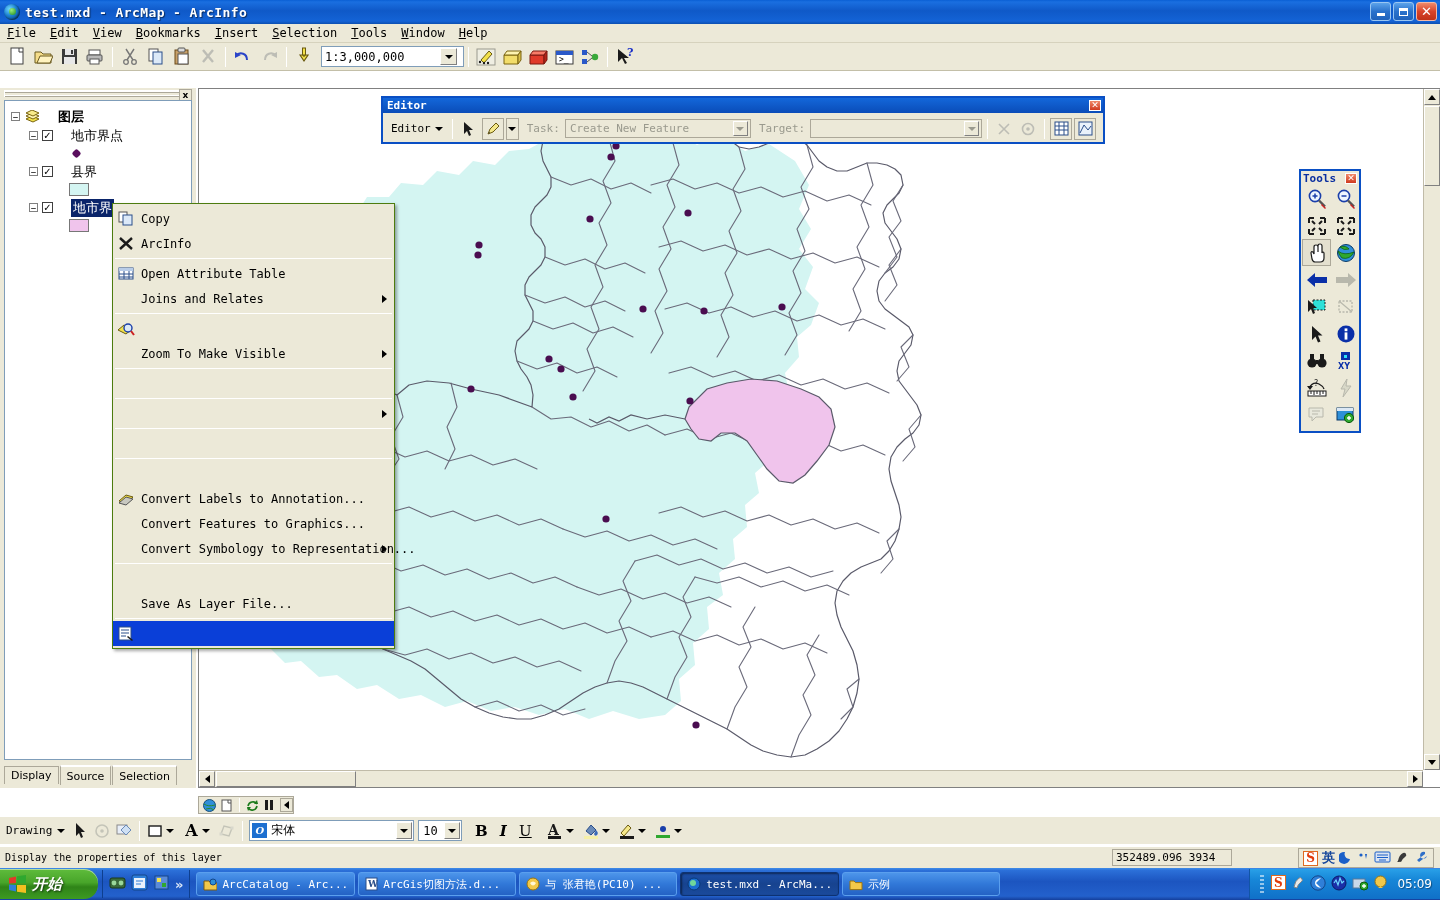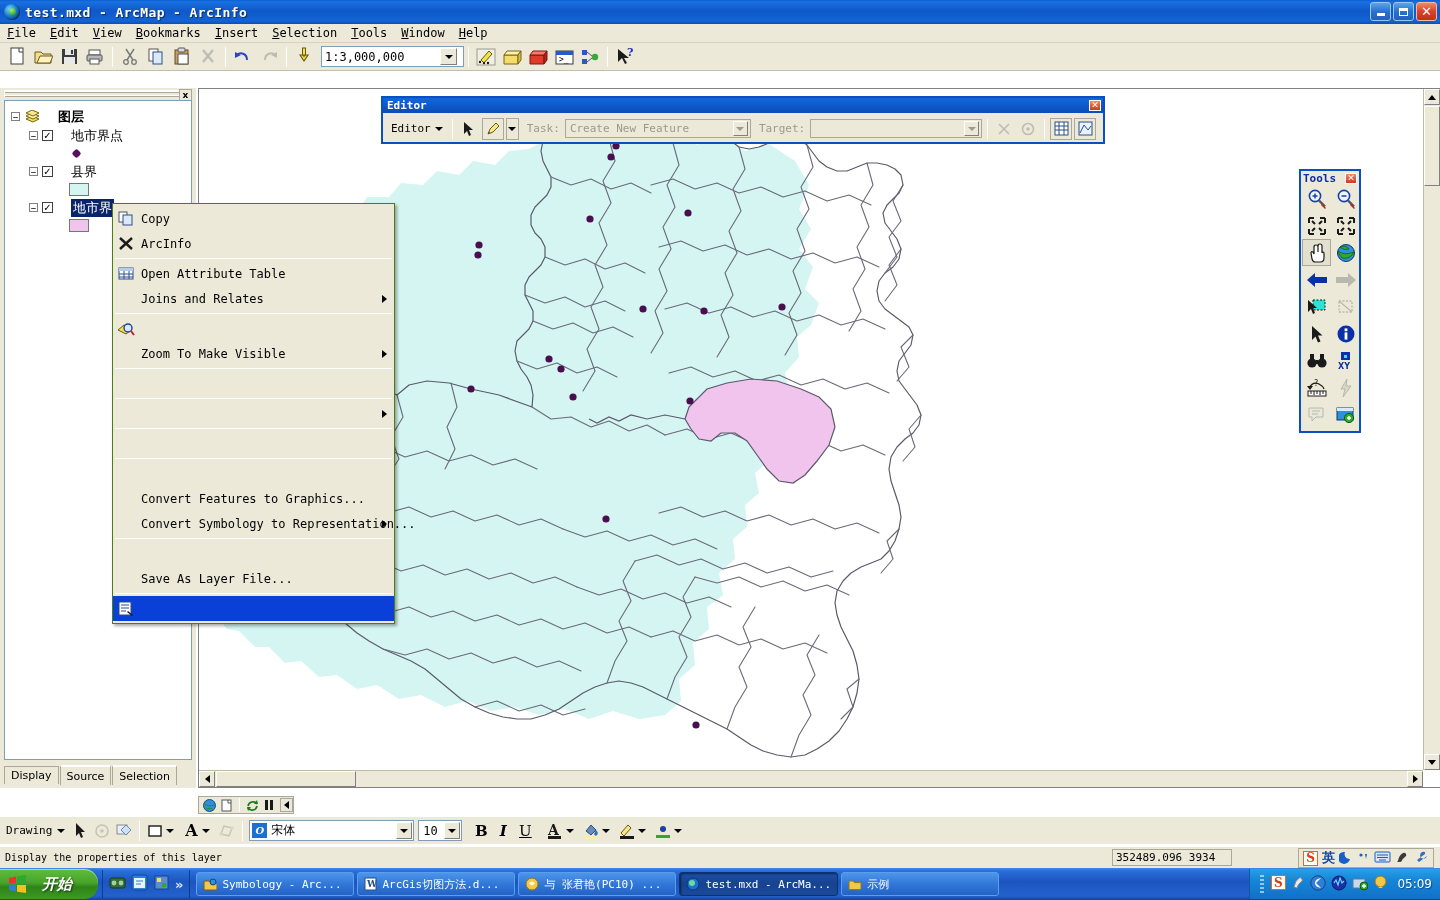--- a/index.html
+++ b/index.html
@@ -326,21 +326,21 @@
   
   .taskbar {
     position:absolute; left:0; top:868px; width:1440px; height:32px;
     background: linear-gradient(to bottom, #3f8ce8 0%, #2b6fd8 8%, #1c55c0 42%, #2361cc 88%, #143f9c 100%);
     display:flex; align-items:center;
   }
   .startbtn {
     width:98px; height:30px; margin-left:0;
     background: linear-gradient(to bottom, #5fbc3c 0%, #48a52a 45%, #2f8418 60%, #3d9a22 100%);
     border-top-right-radius:14px; border-bottom-right-radius:14px;
-    display:flex; align-items:center; gap:15px; padding-left:7px;
+    display:flex; align-items:center; gap:5px; padding-left:7px;
     box-shadow: inset 0 1px 0 rgba(255,255,255,.5);
   }
   .startbtn .st-txt {
     color:#fff; font-family:"DejaVu Sans", sans-serif; font-size:15px; font-weight:bold;
     font-style:italic; text-shadow:1px 1px 2px rgba(0,0,0,.6);
   }
   .quicklaunch {
     display:flex; align-items:center; gap:5px; padding:0 6px; height:28px;
     border-left:1px solid #0e3f8f; border-right:1px solid #0e3f8f; margin-left:4px;
   }
@@ -1003,20 +1003,29 @@
       <span class="lbl"></span>
     </div>
 
     <div class="ctx-sep"></div>
 
     <div class="ctx-item disabled">
       <span class="ic"></span>
       <span class="lbl"></span>
     </div>
 
+    <div class="ctx-item">
+      <span class="ic">
+        <svg width="18" height="15">
+            <path d="M2 10 l7 -6 l7 2 l-7 6 z" fill="#f2e14a" stroke="#6a5a10"></path>
+            <path d="M2 12 l7 -6 l7 2 l-7 6 z" fill="#c8c8c0" stroke="#555"></path>
+          </svg>
+      </span>
+      <span class="lbl">Convert Labels to Annotation...</span>
+    </div>
 
     <div class="ctx-item">
       <span class="ic"></span>
       <span class="lbl">Convert Features to Graphics...</span>
     </div>
 
     <div class="ctx-item">
       <span class="ic"></span>
       <span class="lbl">Convert Symbology to Representation...</span>
       <span class="sub"></span>
@@ -1226,21 +1235,21 @@
           </svg>
       </span>
       <span style="color:#dce8f8;font-family:'DejaVu Sans',sans-serif;font-size:13px;font-weight:bold">»</span>
     </div>
     <div class="tb-tasks">
       <div class="task-item">
         <svg width="14" height="14">
             <path d="M1 4 h5 l2 2 h6 v7 h-13z" fill="#f2c84a" stroke="#7a5a10"></path>
             <circle cx="10" cy="5" r="3" fill="#2f8fd8" stroke="#14468a"></circle>
           </svg>
-        <span class="ti-label">Symbology - Arc...</span>
+        <span class="ti-label">ArcCatalog - Arc...</span>
       </div>
       <div class="task-item">
         <svg width="13" height="14">
             <rect x="1" y="1" width="11" height="12" fill="#fff" stroke="#2a4e8a"></rect>
             <text x="3" y="10" font-family="DejaVu Serif, serif" font-size="9" font-weight="bold" fill="#2a4e8a">W</text>
           </svg>
         <span class="ti-label">ArcGis切图方法.d...</span>
       </div>
       <div class="task-item">
         <svg width="14" height="14">

